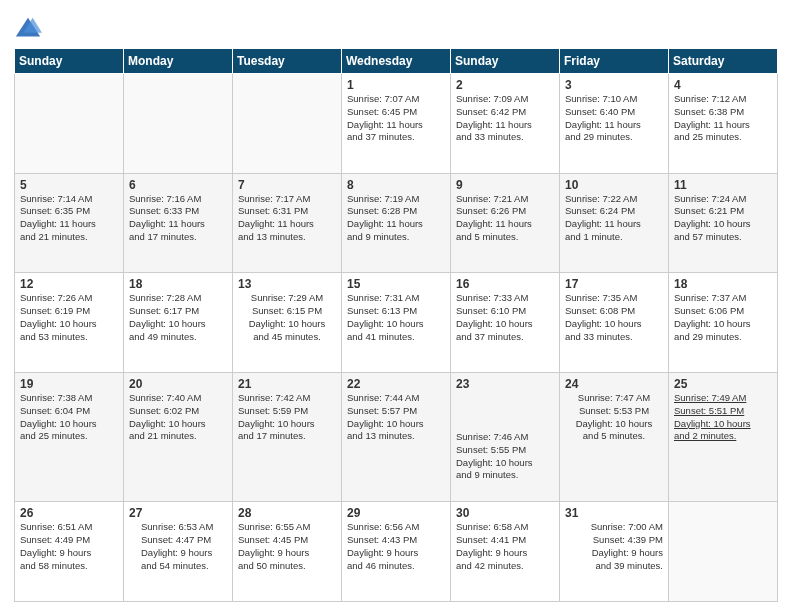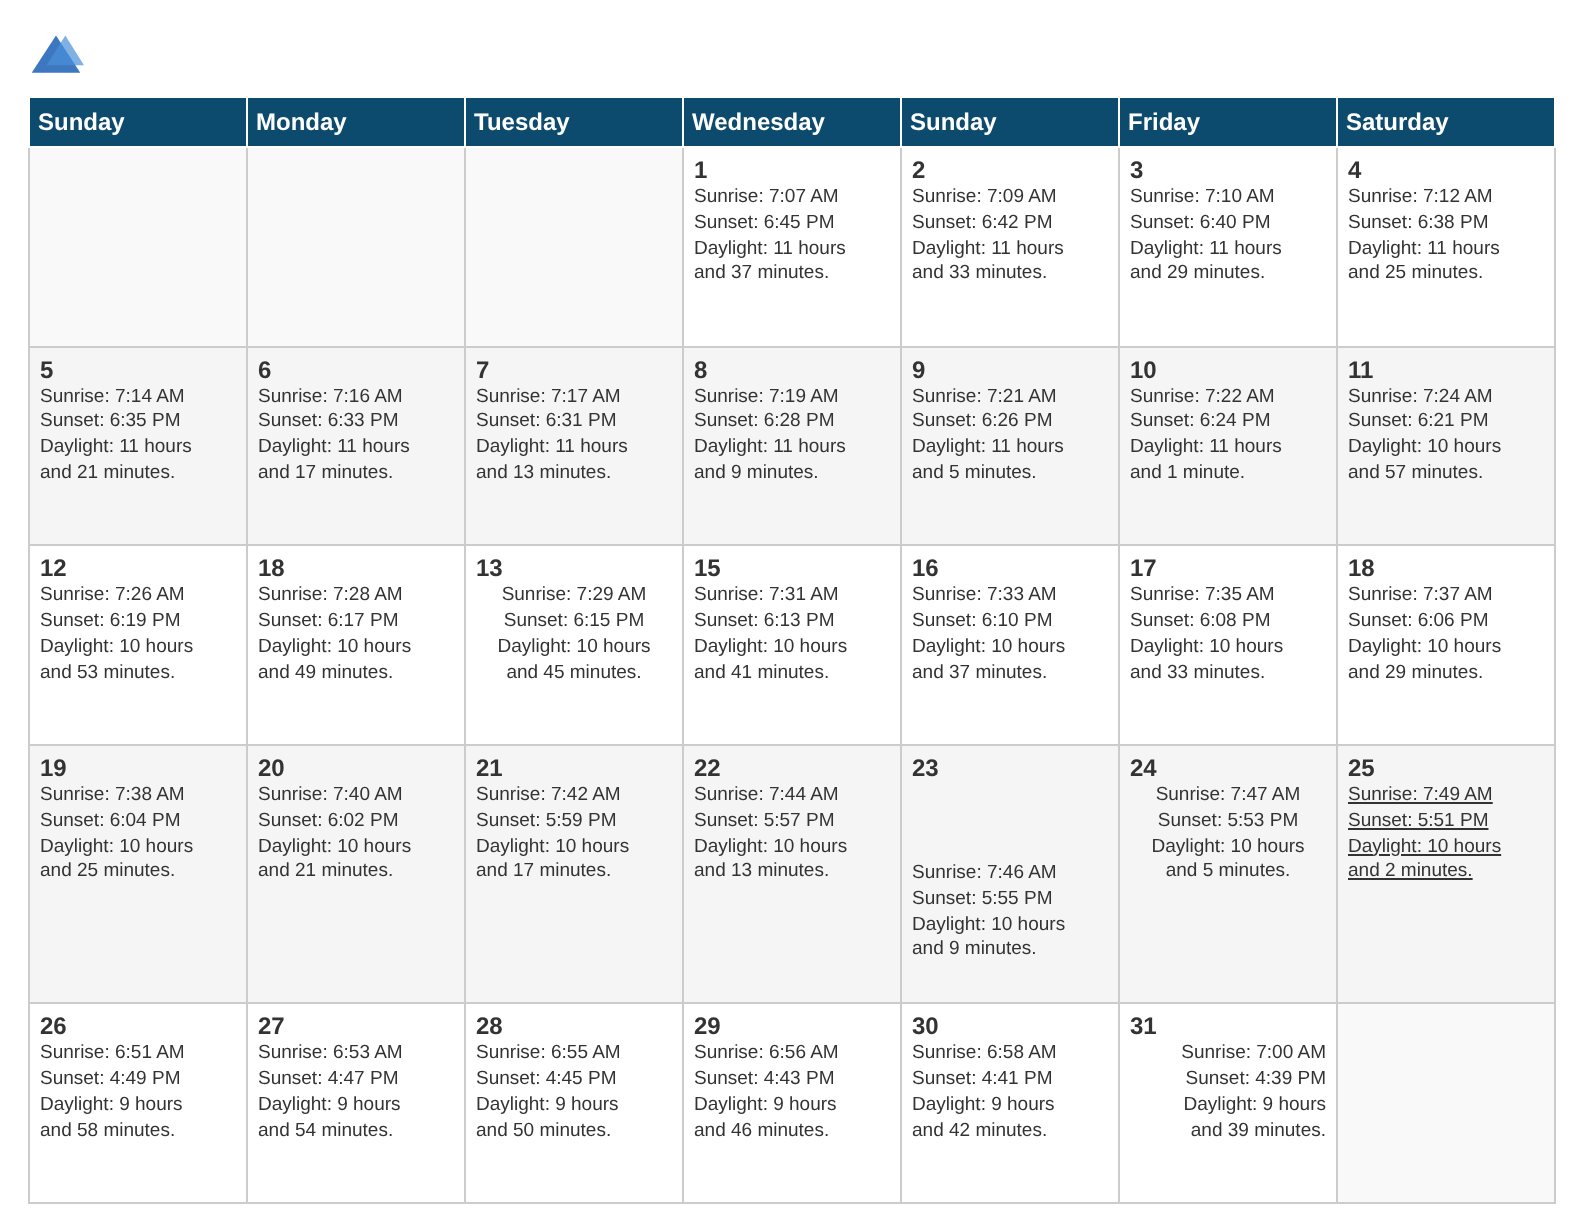--- a/index.html
+++ b/index.html
@@ -330,21 +330,21 @@
         <tr>
           <td>
             <span class="day-num">26</span>
             <div class="day-info" style="white-space: pre-line;">Sunrise: 6:51 AM
 Sunset: 4:49 PM
 Daylight: 9 hours
 and 58 minutes.</div>
           </td>
           <td>
             <span class="day-num">27</span>
-            <div class="day-info" style="white-space: pre-line;">Sunrise: 6:53 AM
+            <div class="day-info" style="white-space: pre-line; margin-left: 12px;">Sunrise: 6:53 AM
 Sunset: 4:47 PM
 Daylight: 9 hours
 and 54 minutes.</div>
           </td>
           <td>
             <span class="day-num">28</span>
             <div class="day-info" style="white-space: pre-line;">Sunrise: 6:55 AM
 Sunset: 4:45 PM
 Daylight: 9 hours
 and 50 minutes.</div>

